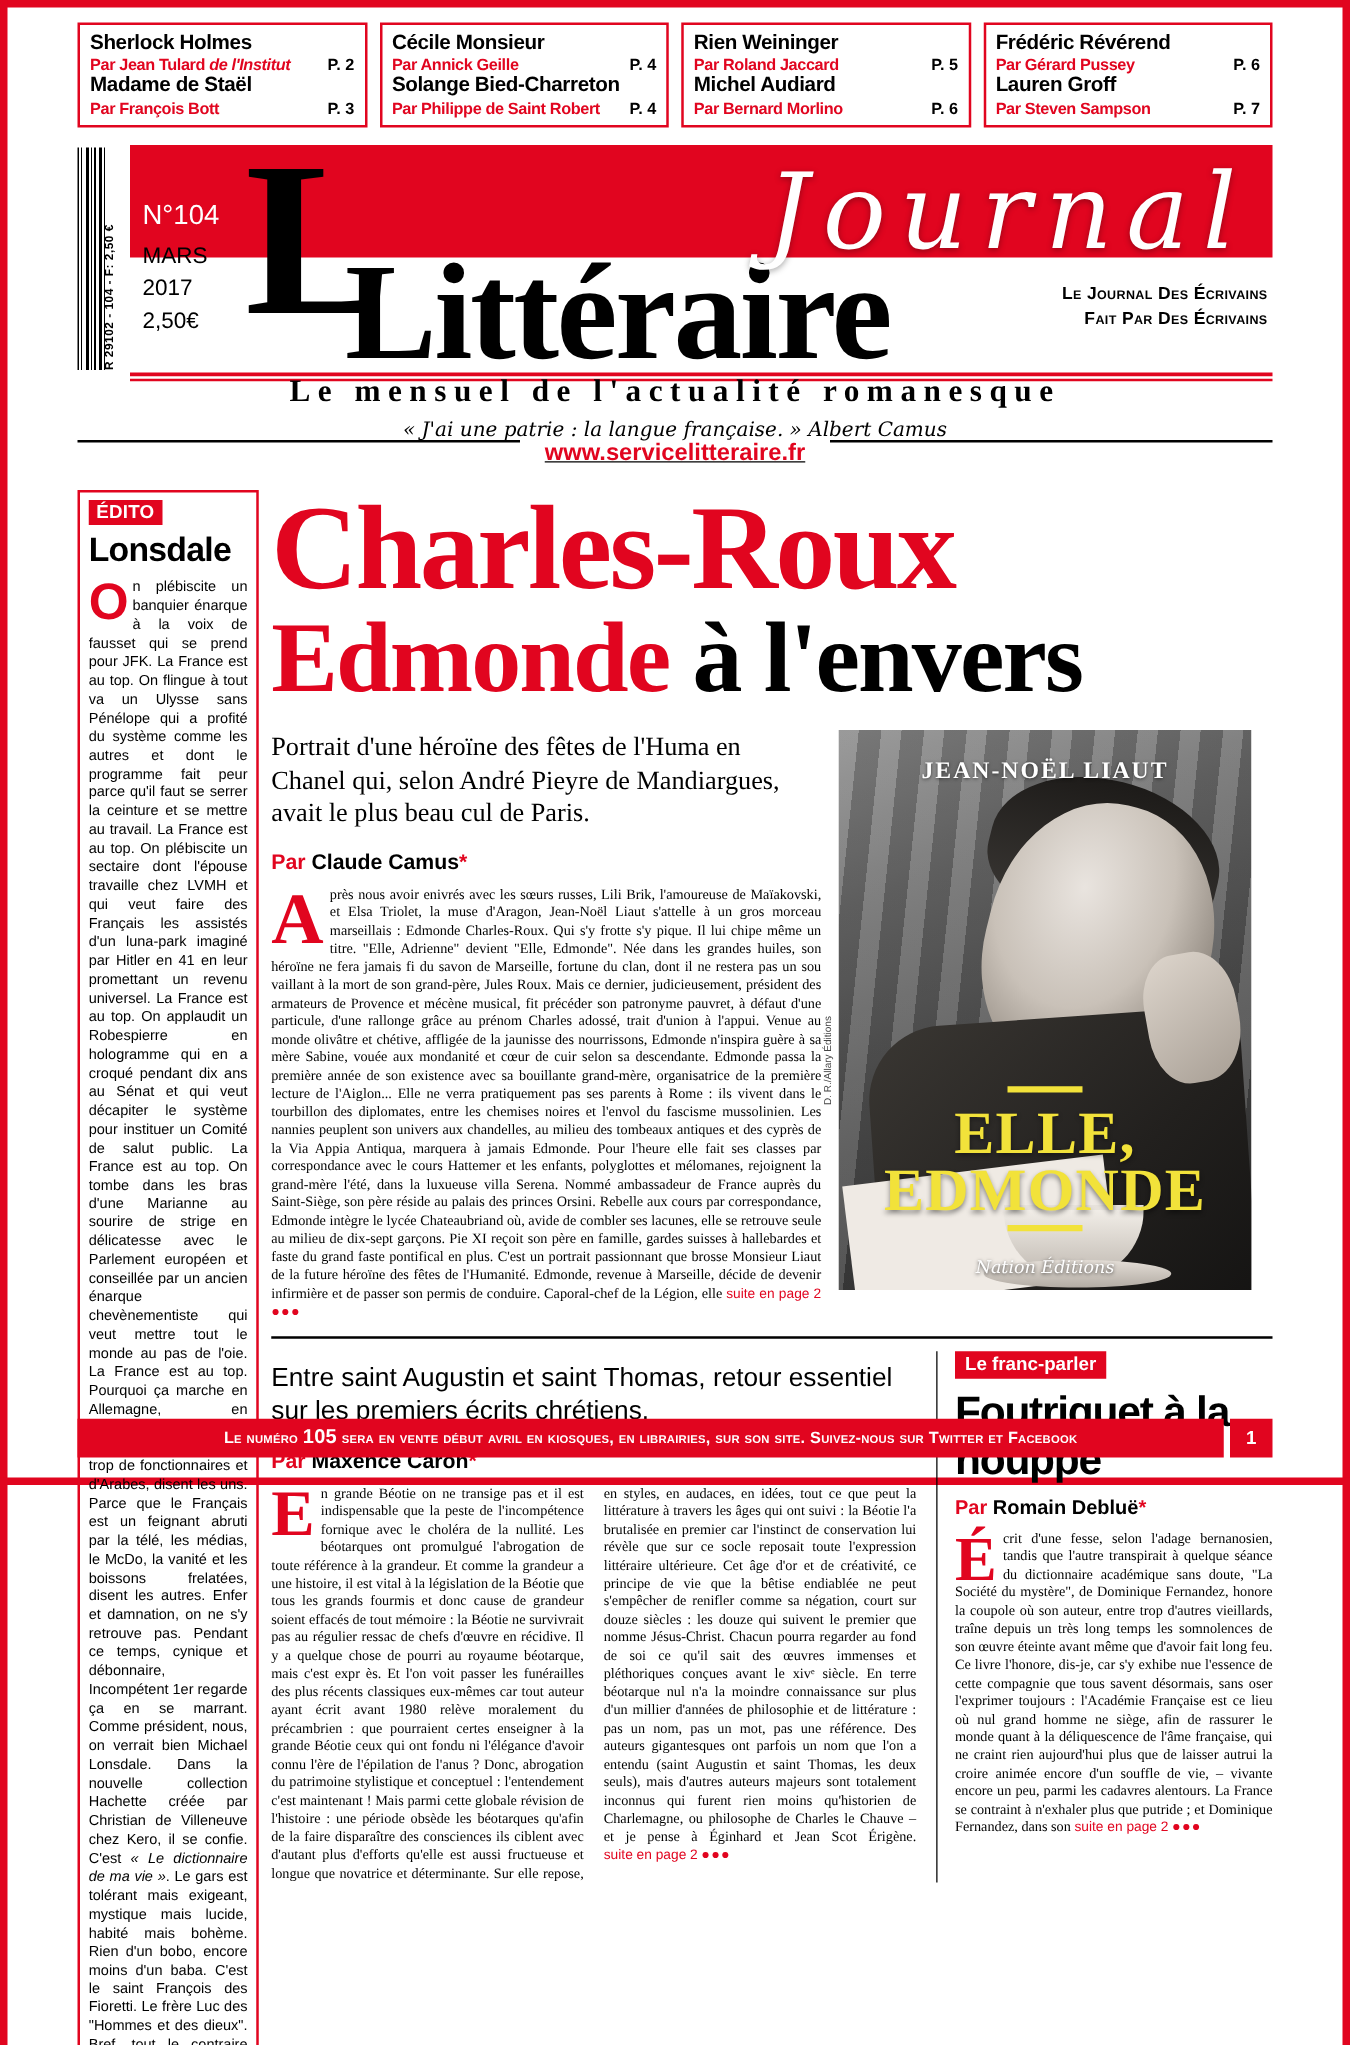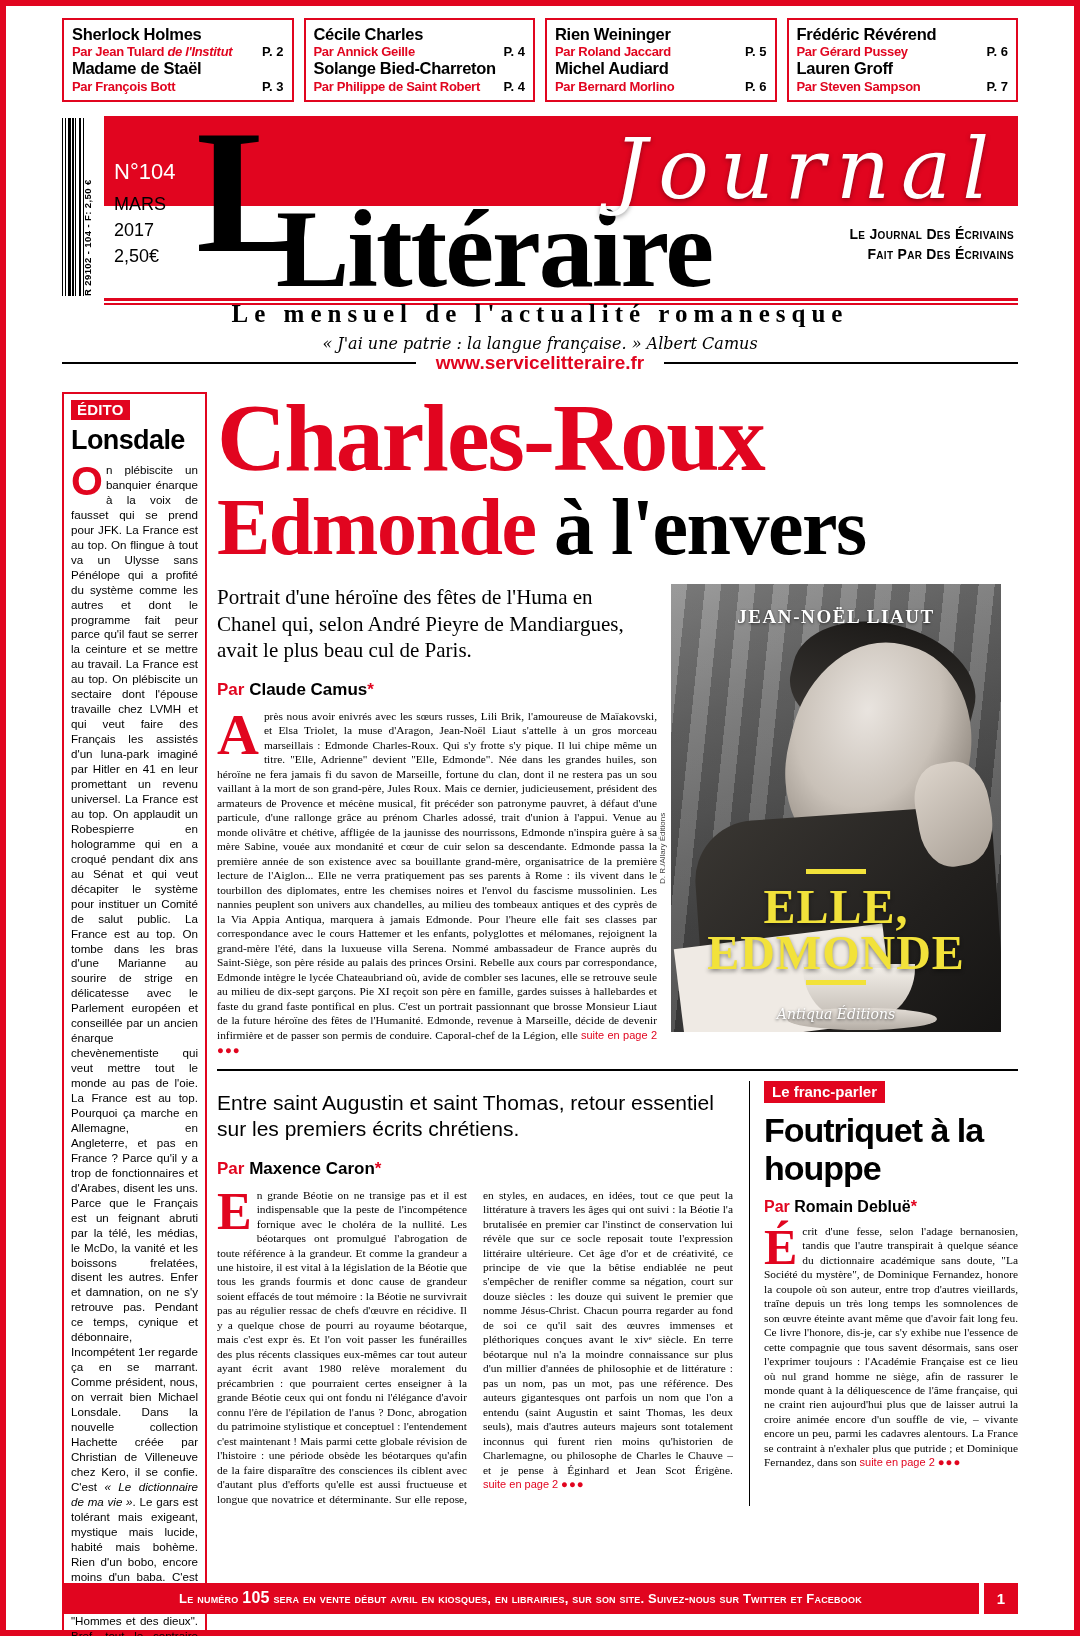--- a/index.html
+++ b/index.html
@@ -1,17 +1,17 @@
 <!DOCTYPE html>
 <html><head>
 <meta charset="utf-8">
 <style>
   html,body{margin:0;padding:0;background:#ffffff;}
   body{width:1080px;height:1636px;font-family:"Liberation Serif",serif;color:#000;overflow:hidden;}
-  .page{position:relative;width:1080px;height:1636px;box-sizing:border-box;}
+  .page{position:relative;width:1080px;height:1188px;box-sizing:border-box;}
 
   
   .top-rule{position:absolute;left:0;top:0;width:1080px;height:6px;background:#e1051f;}
   .left-rule{position:absolute;left:0;top:0;width:6px;height:1636px;background:#e1051f;}
   .right-rule{position:absolute;right:0;top:0;width:6px;height:1636px;background:#e1051f;}
   .bottom-rule{position:absolute;left:0;bottom:0;width:1080px;height:6px;background:#e1051f;}
 
   
   .teasers{position:absolute;left:62px;top:18px;width:956px;display:flex;gap:10px;}
   .teaser{flex:1;border:2.5px solid #e1051f;padding:5px 8px 6px 8px;box-sizing:border-box;
@@ -50,21 +50,21 @@
           font-family:"Liberation Sans",sans-serif;font-weight:bold;font-size:14px;line-height:1.45;
           font-variant:small-caps;letter-spacing:.3px;}
 
   .mast-rules{position:absolute;left:42px;top:186px;width:914px;}
   .mr1{height:3px;background:#e1051f;}
   .mr2{height:1.5px;background:#e1051f;margin-top:2px;}
 
   .tagline{position:absolute;left:62px;top:300px;width:956px;text-align:center;}
   .tagline .t1{font-family:"Liberation Serif",serif;font-weight:bold;font-size:25px;letter-spacing:6px;}
   .tagline .t2{font-family:"DejaVu Serif",serif;font-style:italic;font-size:16px;margin-top:6px;}
-  .urlrow{position:absolute;left:62px;top:352px;width:956px;display:flex;align-items:center;gap:20px;}
+  .urlrow{position:absolute;left:62px;top:352px;width:956px;display:flex;gap:20px;text-decoration:underline;}
   .urlrow .ln{flex:1;height:1.5px;background:#000;}
   .urlrow .u{color:#e1051f;font-family:"Liberation Sans",sans-serif;font-weight:bold;font-size:19px;}
 
   
   .cols{position:absolute;left:62px;top:392px;width:956px;}
   .colL{position:absolute;left:0;top:0;width:145px;}
   .colMain{position:absolute;left:155px;top:0;width:801px;}
 
   
   .edito-box{border:2.5px solid #e1051f;padding:6px 7px 8px 7px;box-sizing:border-box;}
@@ -185,21 +185,21 @@
         <span class="t-pg">P. 2</span>
       </div>
       <div class="t-title">Madame de Staël</div>
       <div class="t-row">
         <span class="t-by">Par François Bott</span>
         <span class="t-pg">P. 3</span>
       </div>
     </div>
 
     <div class="teaser">
-      <div class="t-title">Cécile Charles</div>
+      <div class="t-title">Cécile Monsieur</div>
       <div class="t-row">
         <span class="t-by">Par Annick Geille</span>
         <span class="t-pg">P. 4</span>
       </div>
       <div class="t-title">Solange Bied-Charreton</div>
       <div class="t-row">
         <span class="t-by">Par Philippe de Saint Robert</span>
         <span class="t-pg">P. 4</span>
       </div>
     </div>
@@ -311,21 +311,21 @@
             <div class="head"></div>
             <div class="body"></div>
             <div class="hand"></div>
             <div class="paper"></div>
             <div class="cup"></div>
             <div class="saucer"></div>
             <div class="author">JEAN-NOËL LIAUT</div>
             <div class="tdash"></div>
             <div class="btitle"><span>ELLE,</span><br><span>EDMONDE</span></div>
             <div class="bdash"></div>
-            <div class="pub">Antiqua Éditions</div>
+            <div class="pub">Nation Éditions</div>
           </div>
           <div class="credit">D. R./Allary Éditions</div>
         </div>
       </div>
 
       <div class="hr-black"></div>
 
       <div class="sec2">
 
         <div class="sec2-left">

